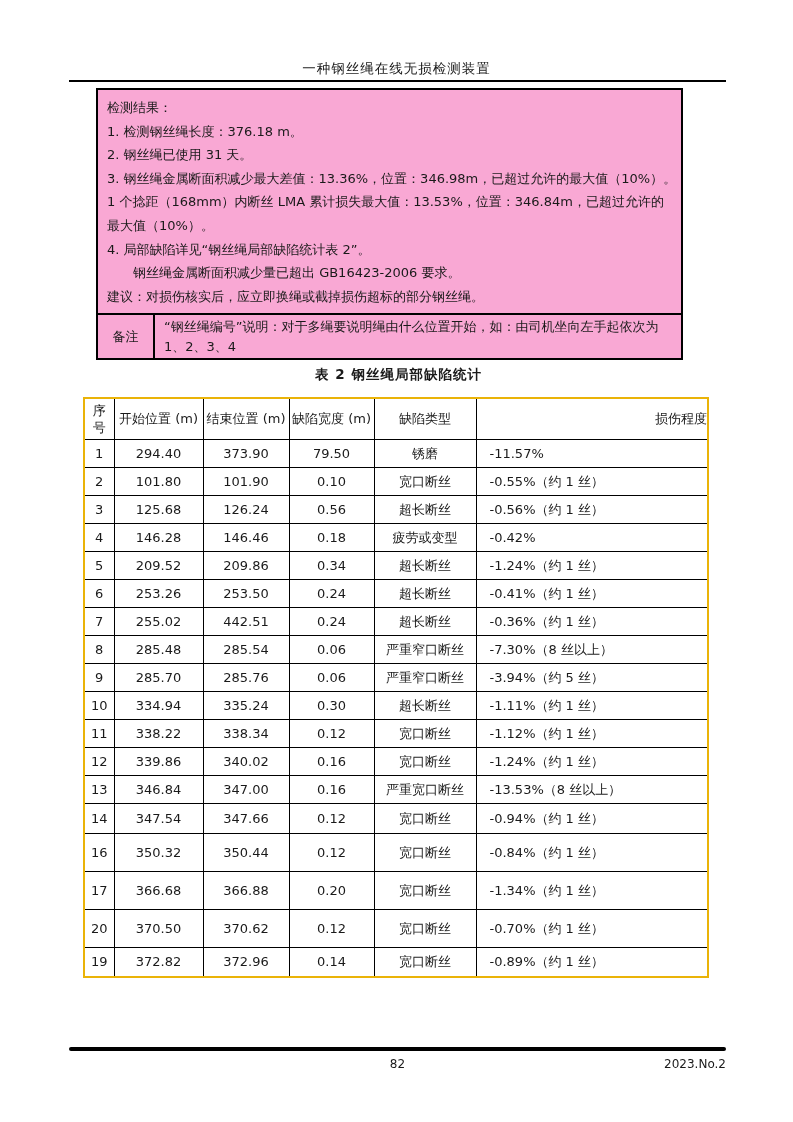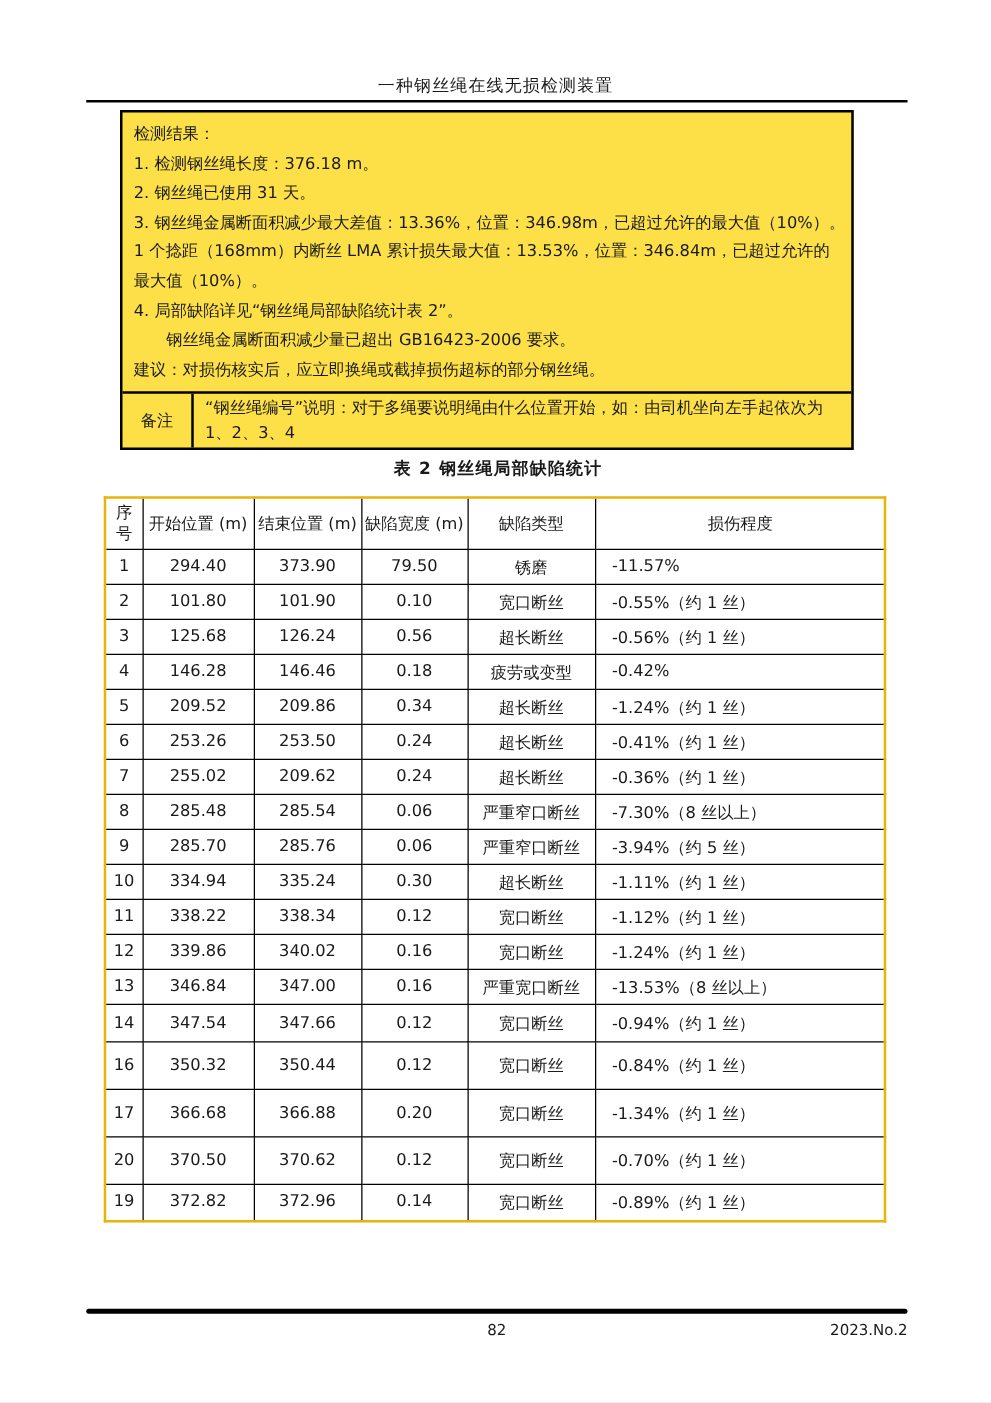--- a/index.html
+++ b/index.html
@@ -29,21 +29,21 @@
     border-top: 2px solid #000;
   }
 
   
   .report-box {
     position: absolute;
     top: 88px; left: 96px;
     width: 587px;
     box-sizing: border-box;
     border: 2px solid #000;
-    background: #fde047;
+    background: #f9a8d4;
   }
   .box-main {
     padding: 6px 9px 5px 9px;
     font-size: 13px;
     line-height: 23.6px;
   }
   .box-main .line { white-space: nowrap; }
   .box-main .line.indent { padding-left: 26px; }
   .box-note {
     display: flex;
@@ -91,21 +91,21 @@
   }
   .defect-table th, .defect-table td {
     border: 1.4px solid #000;
     text-align: center;
     font-weight: 400;
     padding: 0;
     overflow: hidden;
   }
   .defect-table thead th { height: 40px; }
   .defect-table th.col-seq { padding: 0 3px; word-break: break-all; line-height: 17px; }
-  .defect-table th.col-damage { text-align: center; padding-left: 1px; }
+  .defect-table th.col-damage { text-align: right; padding-left: 1px; }
   .defect-table td.c5 { text-align: left; padding-left: 13px; }
   .defect-table tbody tr { height: 28px; }
   .defect-table tbody tr:nth-child(14) { height: 30px; }
   .defect-table tbody tr:nth-child(15),
   .defect-table tbody tr:nth-child(16),
   .defect-table tbody tr:nth-child(17) { height: 38px; }
   .defect-table tbody tr:nth-child(18),
   .defect-table tbody tr:nth-child(19) { height: 29px; }
 
   
@@ -223,21 +223,21 @@
             <td class="c0">6</td>
             <td class="c1">253.26</td>
             <td class="c2">253.50</td>
             <td class="c3">0.24</td>
             <td class="c4">超长断丝</td>
             <td class="c5">-0.41%（约 1 丝）</td>
           </tr>
           <tr>
             <td class="c0">7</td>
             <td class="c1">255.02</td>
-            <td class="c2">209.62</td>
+            <td class="c2">442.51</td>
             <td class="c3">0.24</td>
             <td class="c4">超长断丝</td>
             <td class="c5">-0.36%（约 1 丝）</td>
           </tr>
           <tr>
             <td class="c0">8</td>
             <td class="c1">285.48</td>
             <td class="c2">285.54</td>
             <td class="c3">0.06</td>
             <td class="c4">严重窄口断丝</td>

